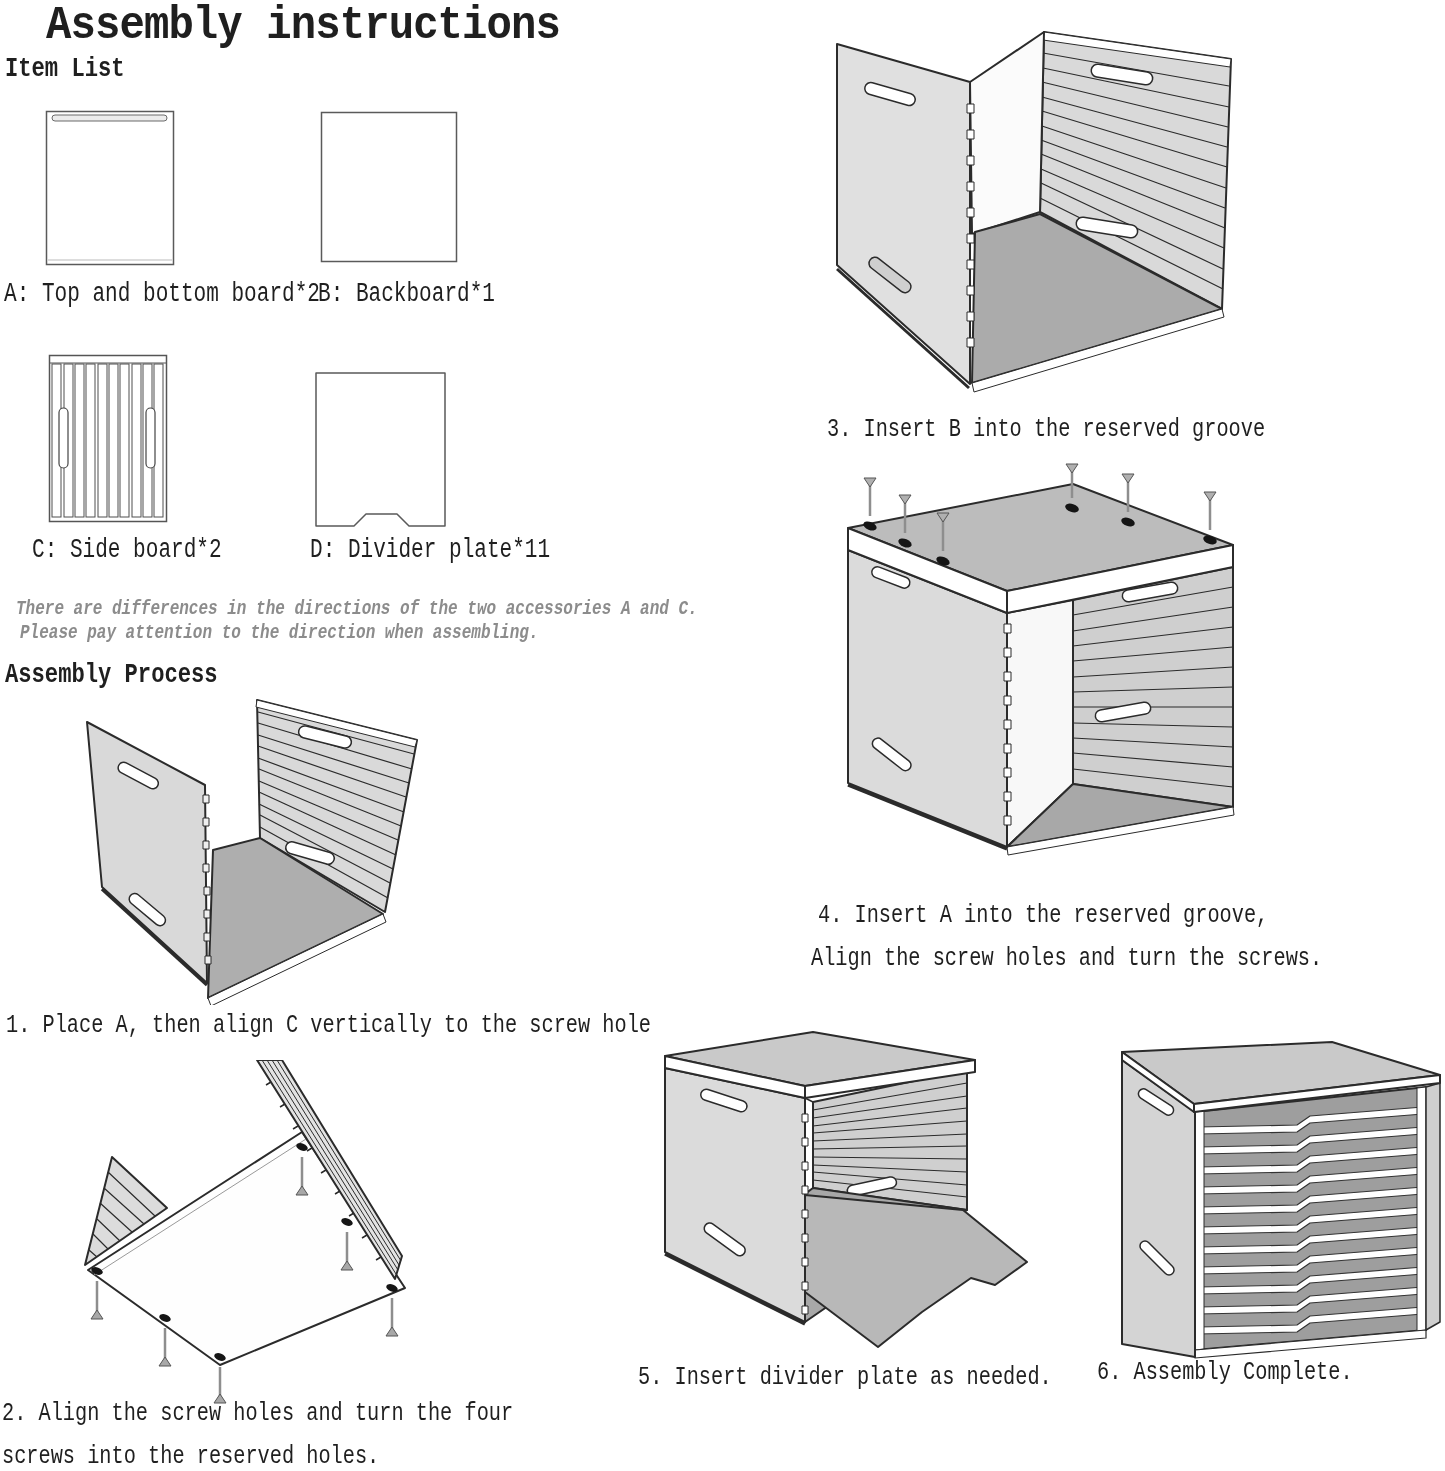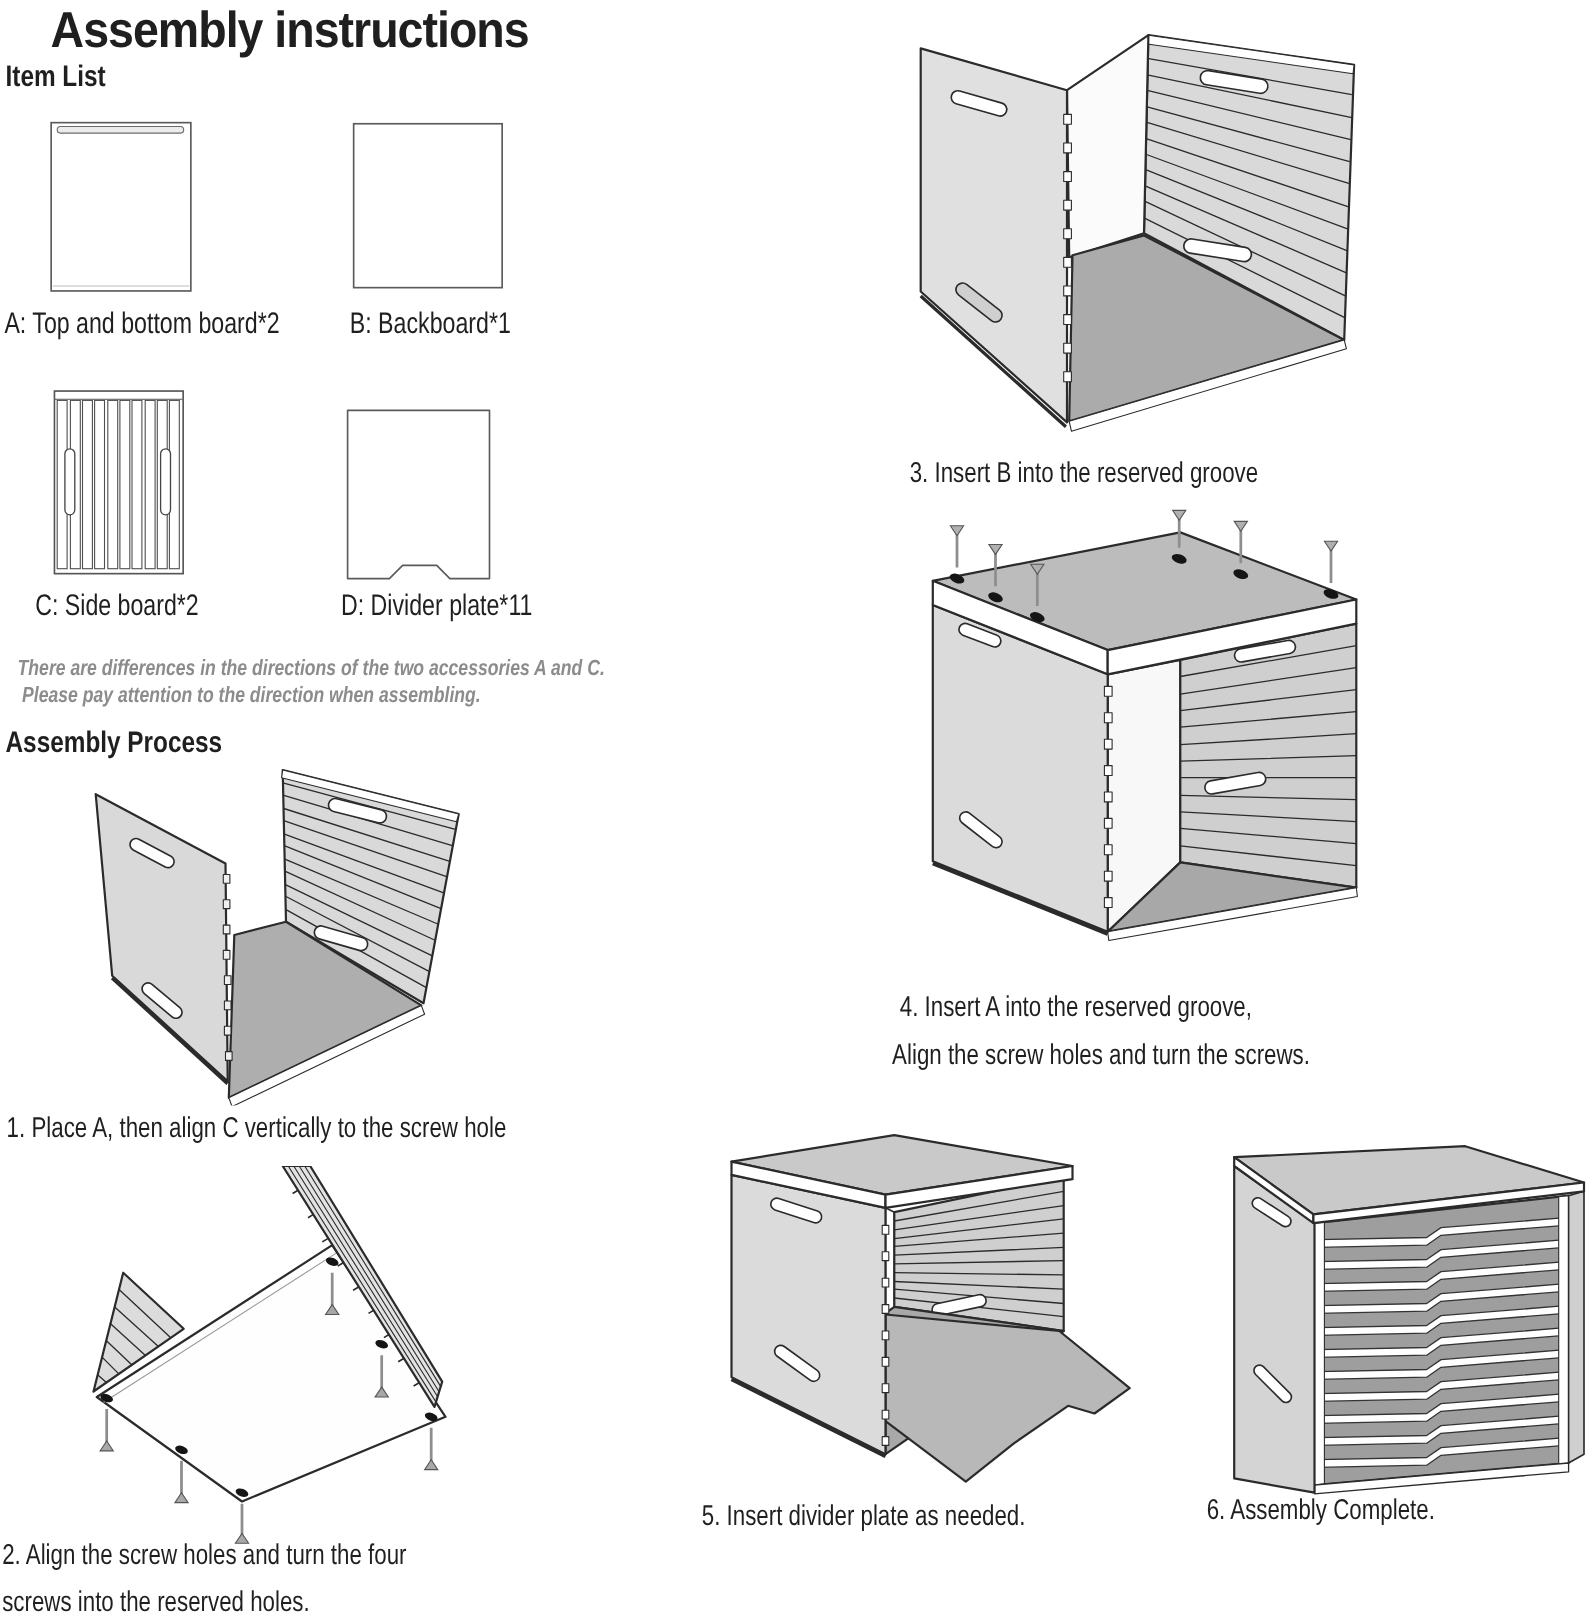--- a/index.html
+++ b/index.html
@@ -1,17 +1,17 @@
 <!DOCTYPE html>
 <html><head>
 <meta charset="utf-8">
 <style>
   html,body{margin:0;padding:0;background:#fff;}
   .canvas{position:relative;width:1445px;height:1471px;background:#ffffff;overflow:hidden;
-          font-family:Liberation Sans, sans-serif;color:#1f1f1f;border-radius:13px;}
+          font-family:Liberation Mono, monospace;color:#1f1f1f;border-radius:13px;}
   .abs{position:absolute;}
   .txt{position:absolute;white-space:nowrap;transform-origin:0 0;color:#1f1f1f;}
   .title{font-size:46px;font-weight:bold;transform:scaleX(.92);letter-spacing:-1px;}
   .h2{font-size:27px;font-weight:600;transform:scaleX(.82);}
   .lbl{font-size:27px;transform:scaleX(.78);}
   .cap{font-size:26px;transform:scaleX(.78);}
   .note{font-size:20px;font-style:italic;color:#8c8c8c;transform:scaleX(.8);font-weight:600;}
   svg{display:block;}
 </style>
 </head>

